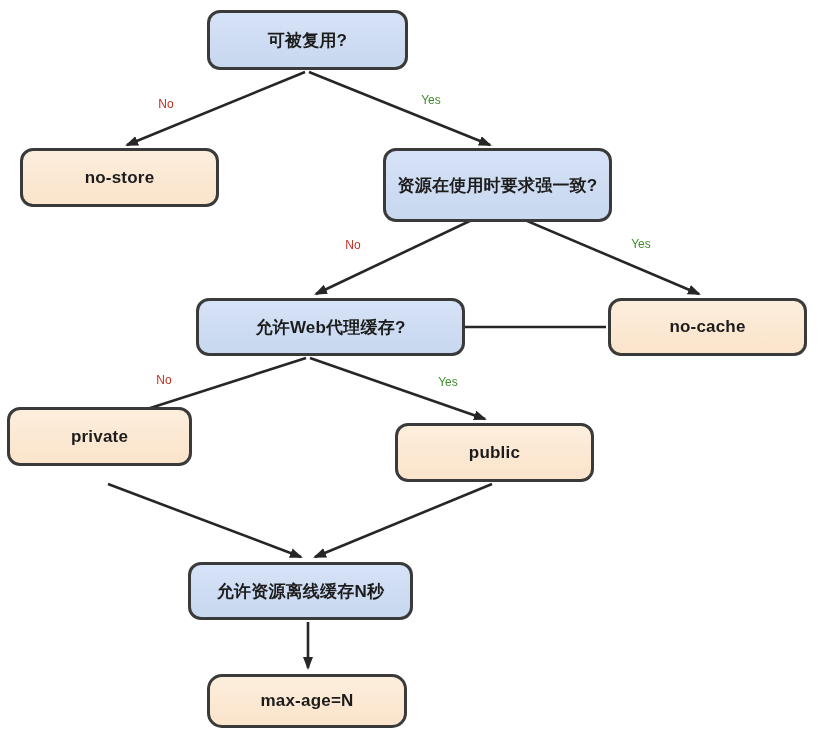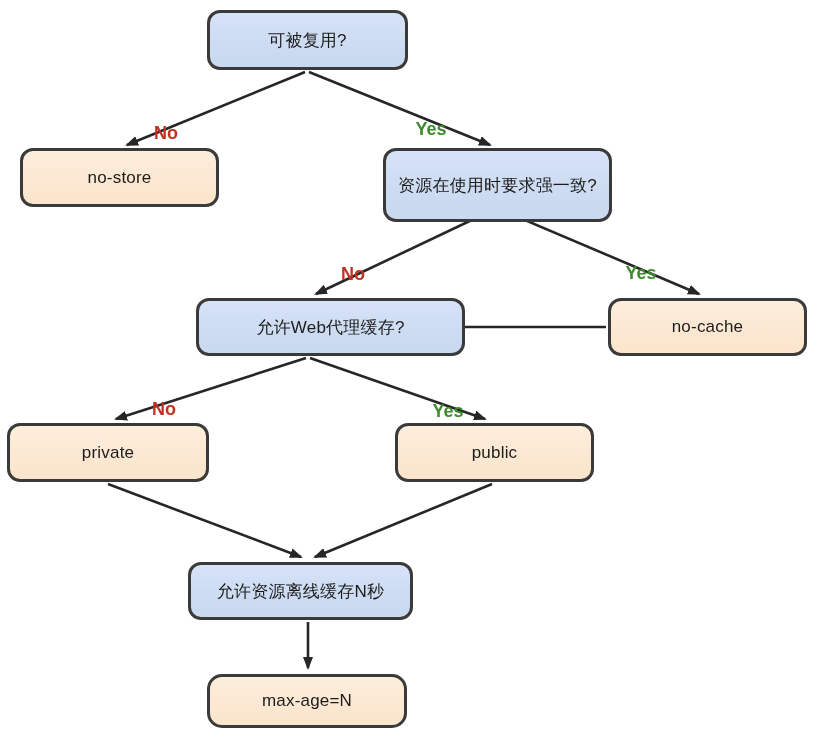--- a/index.html
+++ b/index.html
@@ -21,50 +21,49 @@
   }
   .edges line { stroke: var(--arrow, #262626); stroke-width: 2.6; }
   .node {
     position: absolute;
     display: flex;
     align-items: center;
     justify-content: center;
     box-sizing: border-box;
     border: 3px solid var(--node-border, #3a3a3a);
     border-radius: 13px;
-    font-weight: normal;
+    font-weight: bold;
     font-size: 17px;
     color: var(--text, #1c1c1c);
     text-align: center;
     letter-spacing: 0.2px;
   }
   .decision {
     background: linear-gradient(180deg, #d6e2f7 0%, var(--decision-fill, #c9d9f0) 85%);
   }
   .result {
     background: linear-gradient(180deg, #fdeedd 0%, var(--result-fill, #fbe5cd) 85%);
   }
   .edge-label {
     position: absolute;
     transform: translate(-50%, -50%);
-    font-weight: bold;
-    font-size: 18px;
+    font-weight: normal;
+    font-size: 12px;
     white-space: nowrap;
-    margin-top: 29px;
   }
   .edge-label.no  { color: var(--no-label, #bf3222); }
   .edge-label.yes { color: var(--yes-label, #3e8b2d); }
 
   
   #n-reusable        { left: 207px; top: 10px;  width: 201px; height: 60px; }
   #n-no-store        { left: 20px;  top: 148px; width: 199px; height: 59px; }
   #n-consistency     { left: 383px; top: 148px; width: 229px; height: 74px; }
   #n-web-proxy       { left: 196px; top: 298px; width: 269px; height: 58px; }
   #n-no-cache        { left: 608px; top: 298px; width: 199px; height: 58px; text-align: right; }
-  #n-private         { left: 7px;   top: 423px; width: 202px; height: 59px; }
+  #n-private         { left: 7px;   top: 407px; width: 185px; height: 59px; }
   #n-public          { left: 395px; top: 423px; width: 199px; height: 59px; }
   #n-offline-cache   { left: 188px; top: 562px; width: 225px; height: 58px; }
   #n-max-age         { left: 207px; top: 674px; width: 200px; height: 54px; border-radius: 15px; }
 
   
   #l-reusable-no     { left: 166px; top: 104px; }
   #l-reusable-yes    { left: 431px; top: 100px; }
   #l-consistency-no  { left: 353px; top: 245px; }
   #l-consistency-yes { left: 641px; top: 244px; }
   #l-proxy-no        { left: 164px; top: 380px; }

